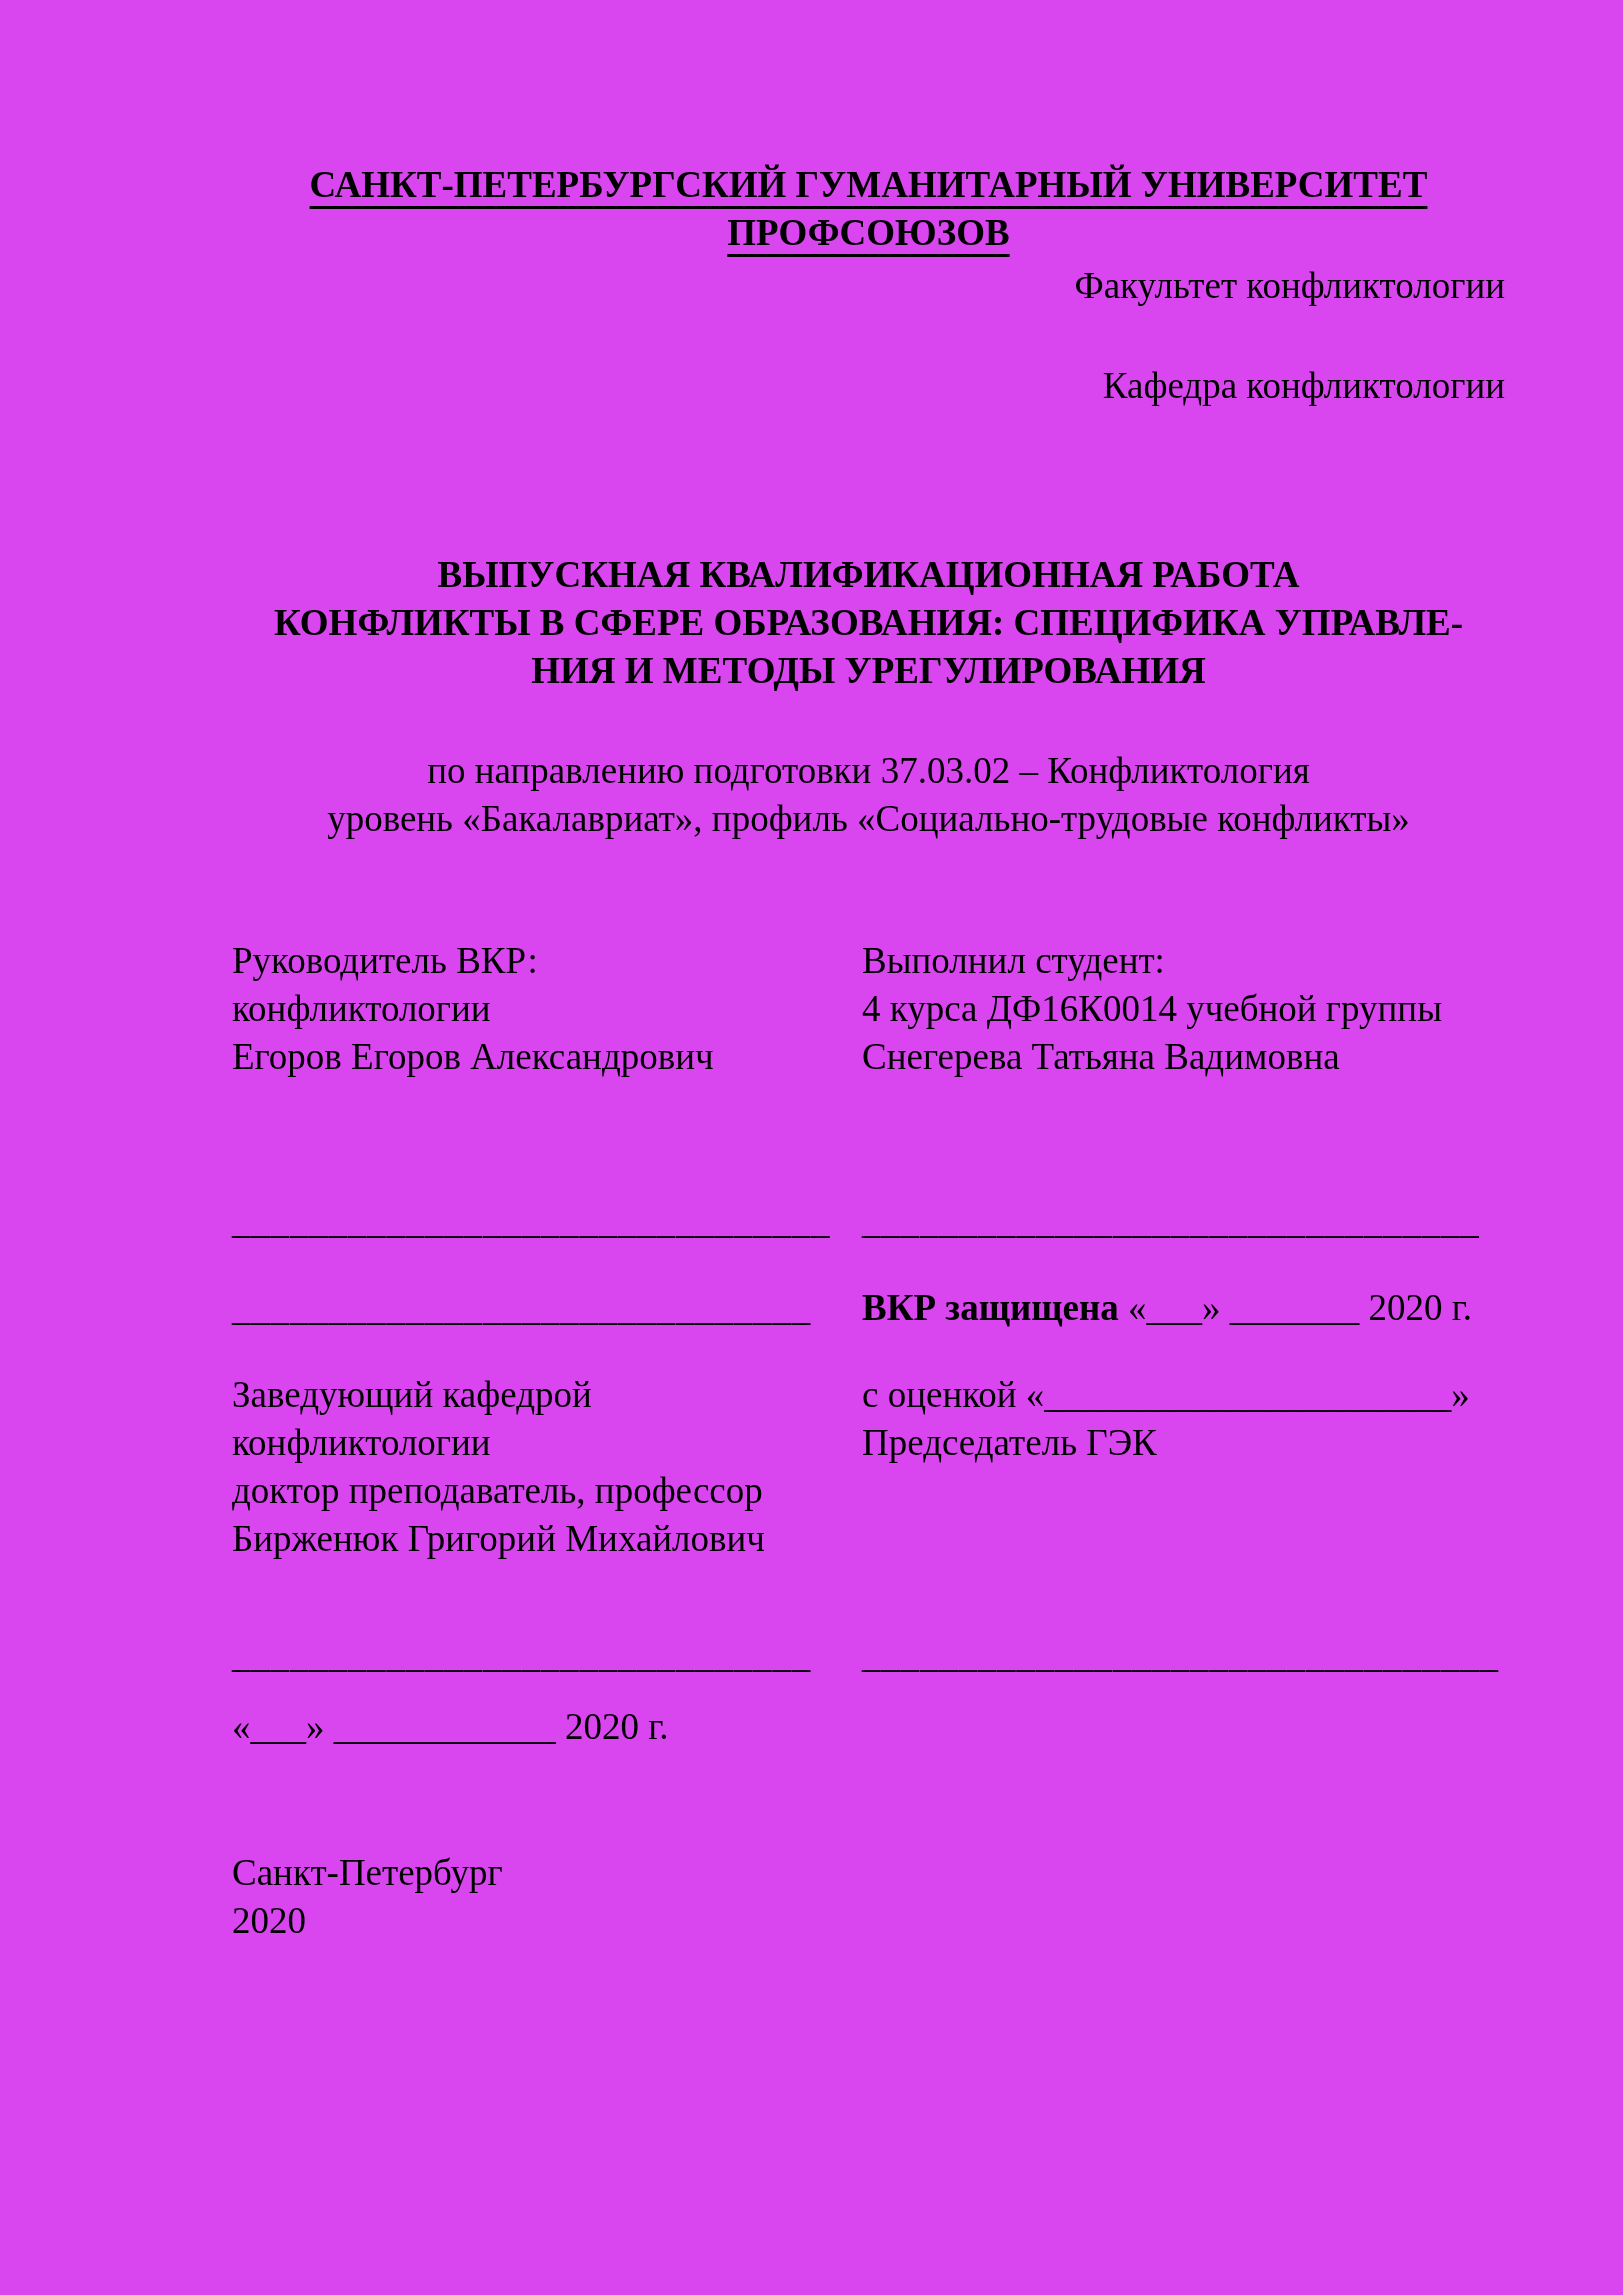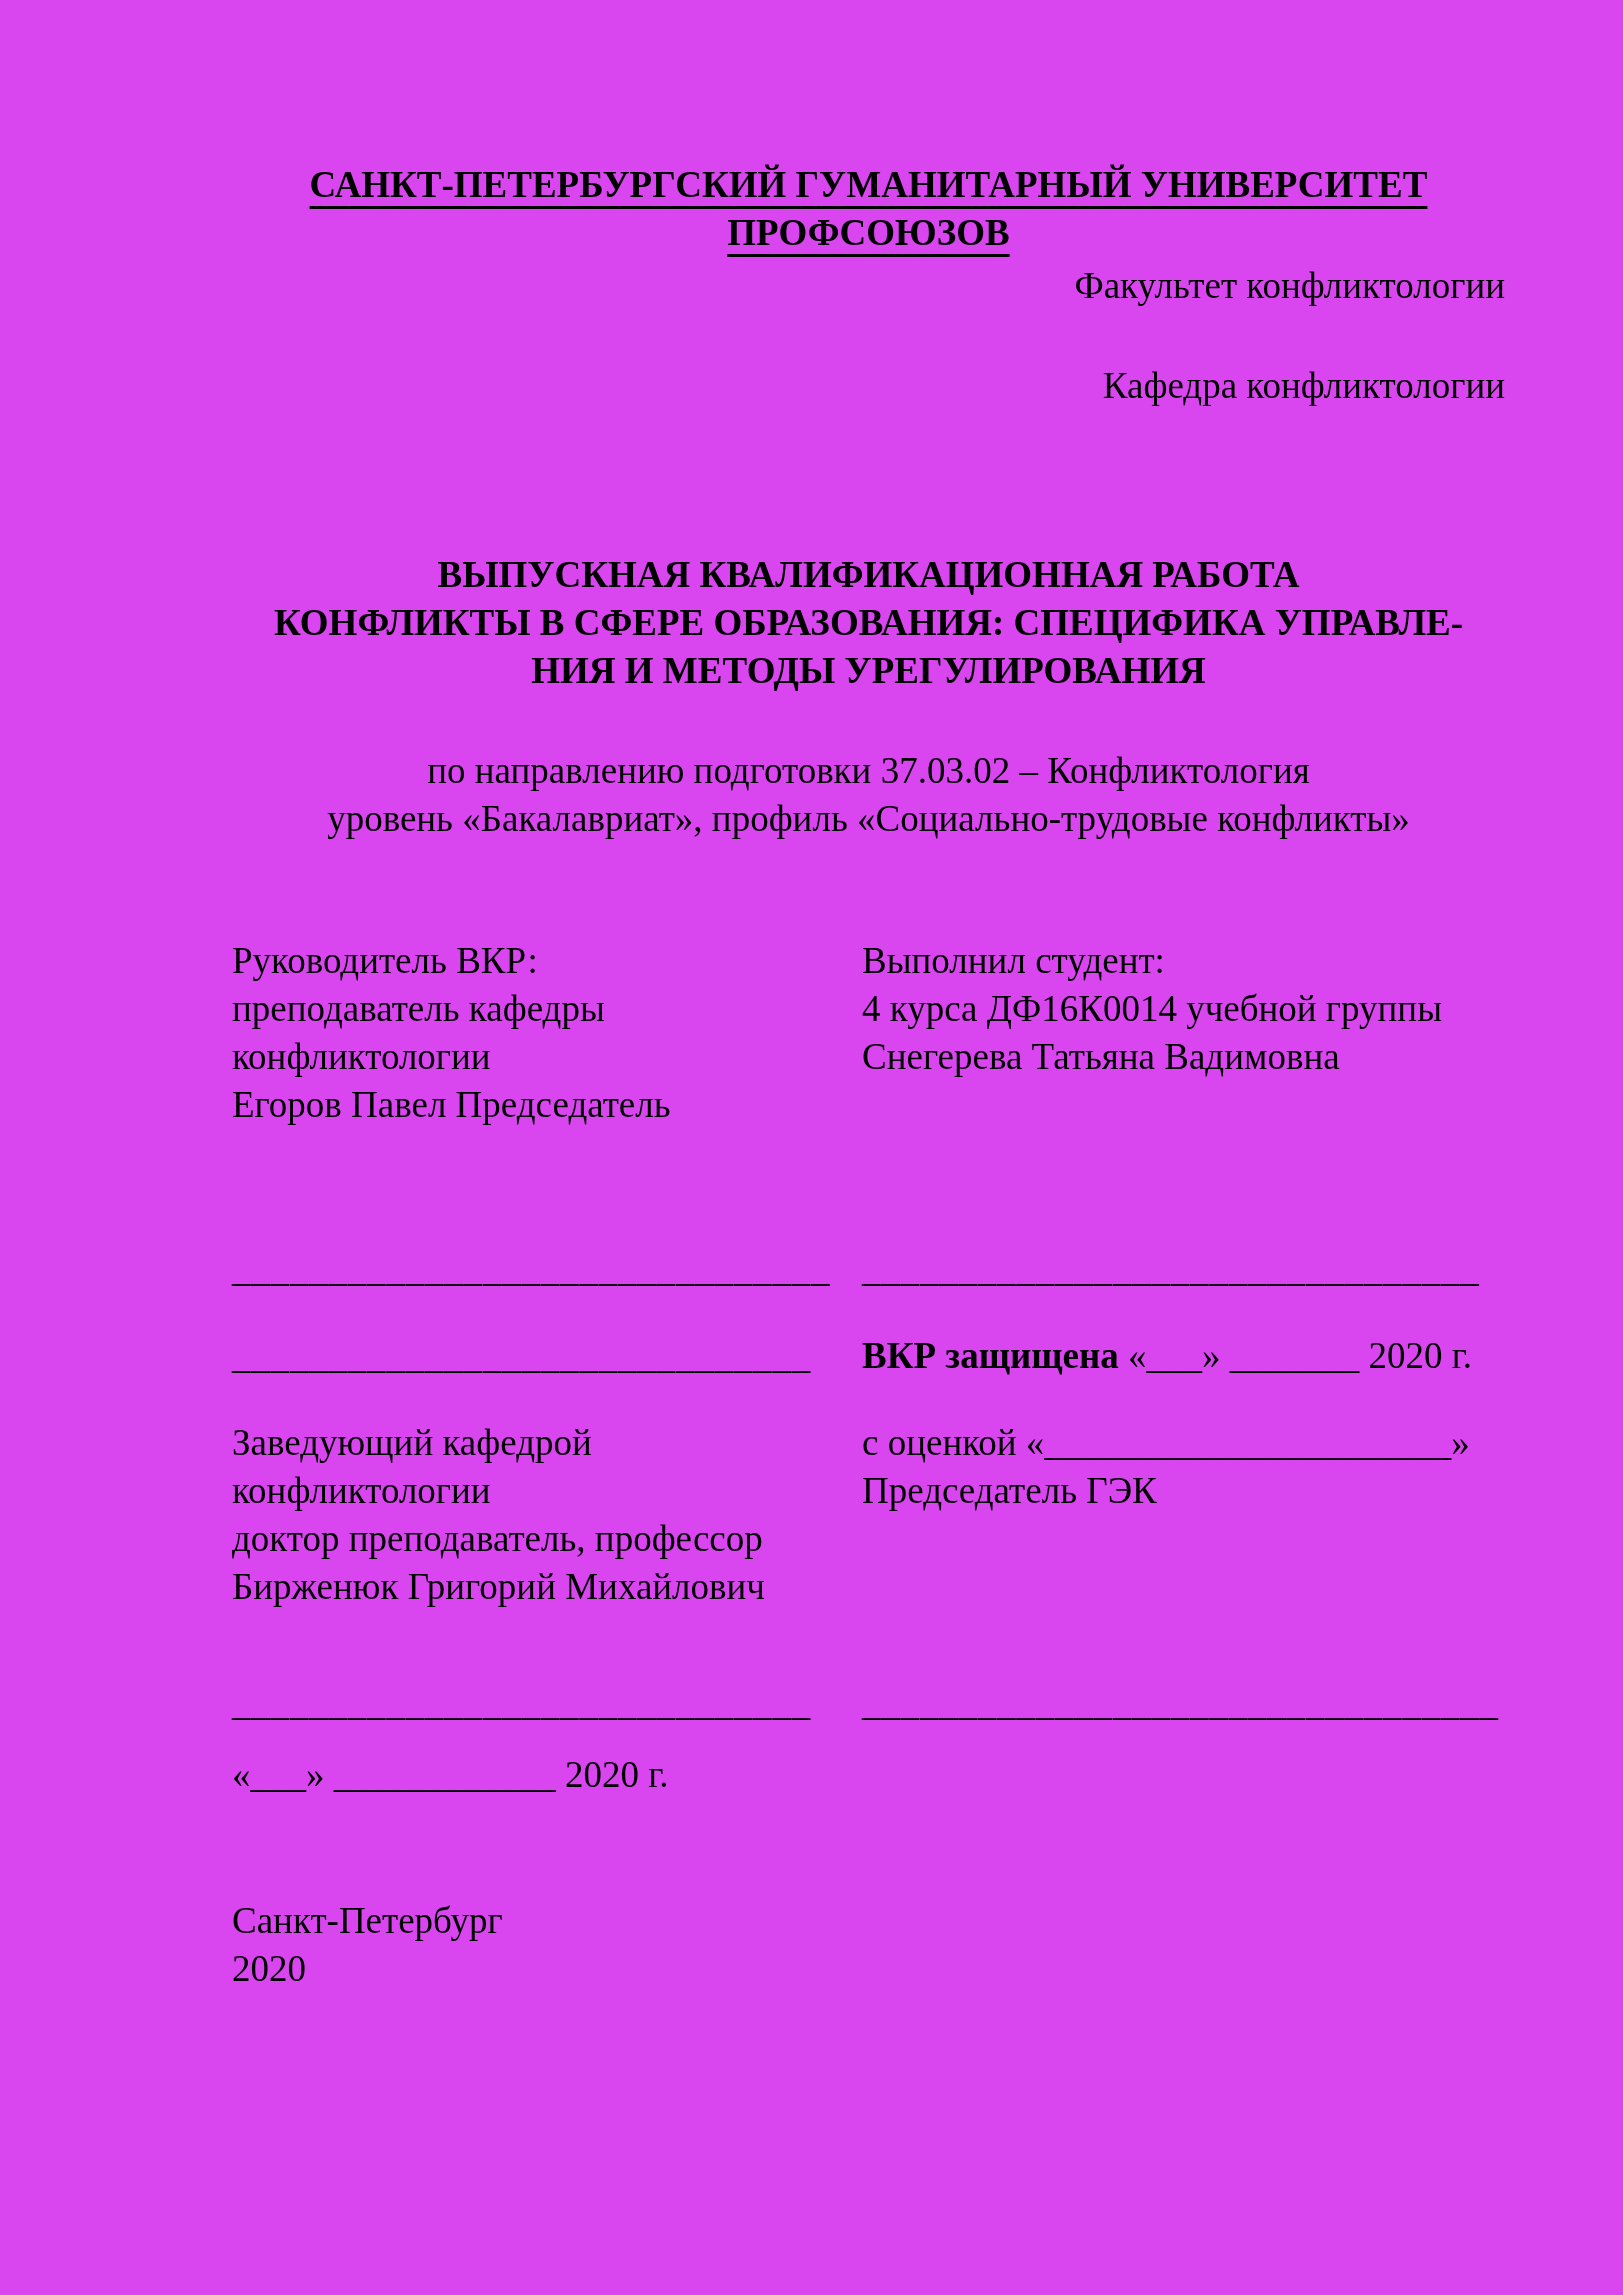--- a/index.html
+++ b/index.html
@@ -85,23 +85,22 @@
   <div class="program">
     <div>по направлению подготовки 37.03.02 – Конфликтология</div>
     <div>уровень «Бакалавриат», профиль «Социально-трудовые конфликты»</div>
   </div>
 
   <div class="cols">
 
     <div class="row">
       <div>
         <div>Руководитель ВКР:</div>
-        <div>преподаватель кафедры</div>
         <div>конфликтологии</div>
-        <div>Егоров Павел Председатель</div>
+        <div>Егоров Егоров Александрович</div>
       </div>
       <div>
         <div>Выполнил студент:</div>
         <div>4 курса ДФ16К0014 учебной группы</div>
         <div>Снегерева Татьяна Вадимовна</div>
       </div>
     </div>
 
     <div class="row row-sig1">
       <div class="sig">_______________________________</div>

